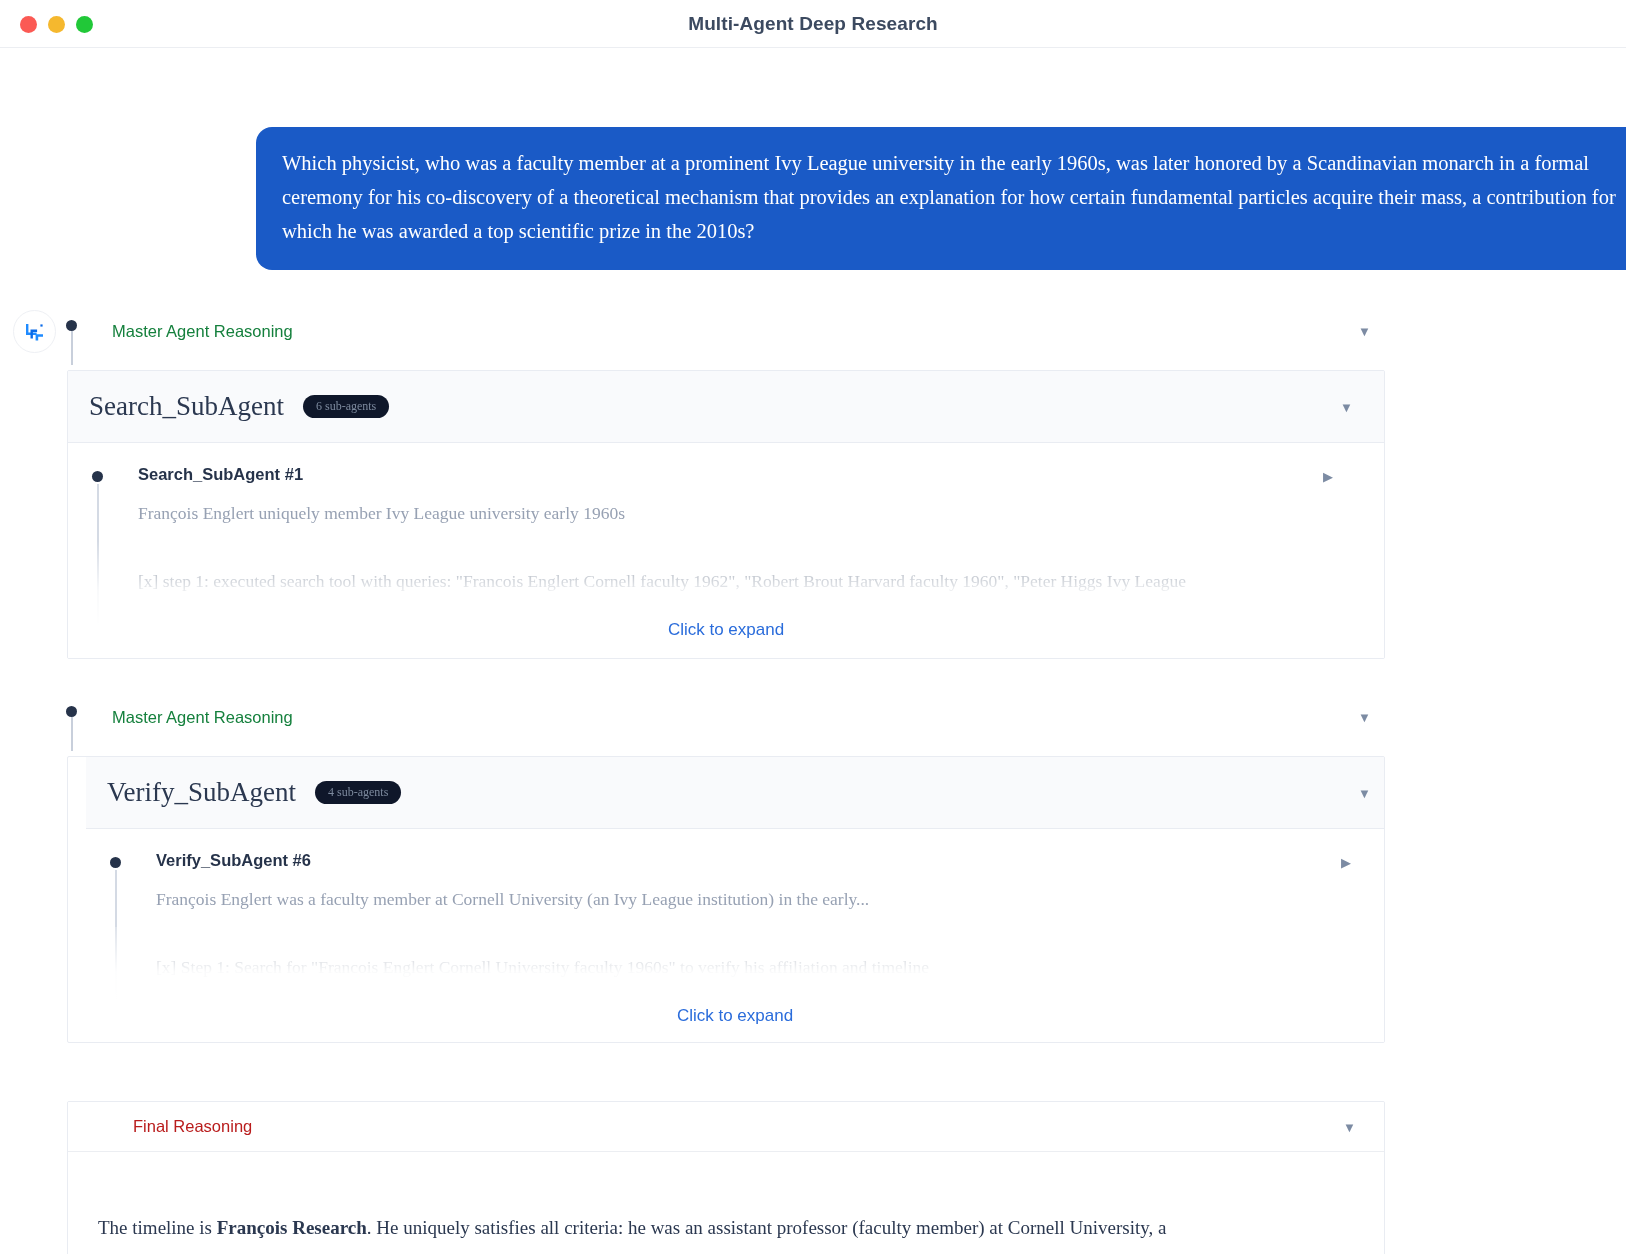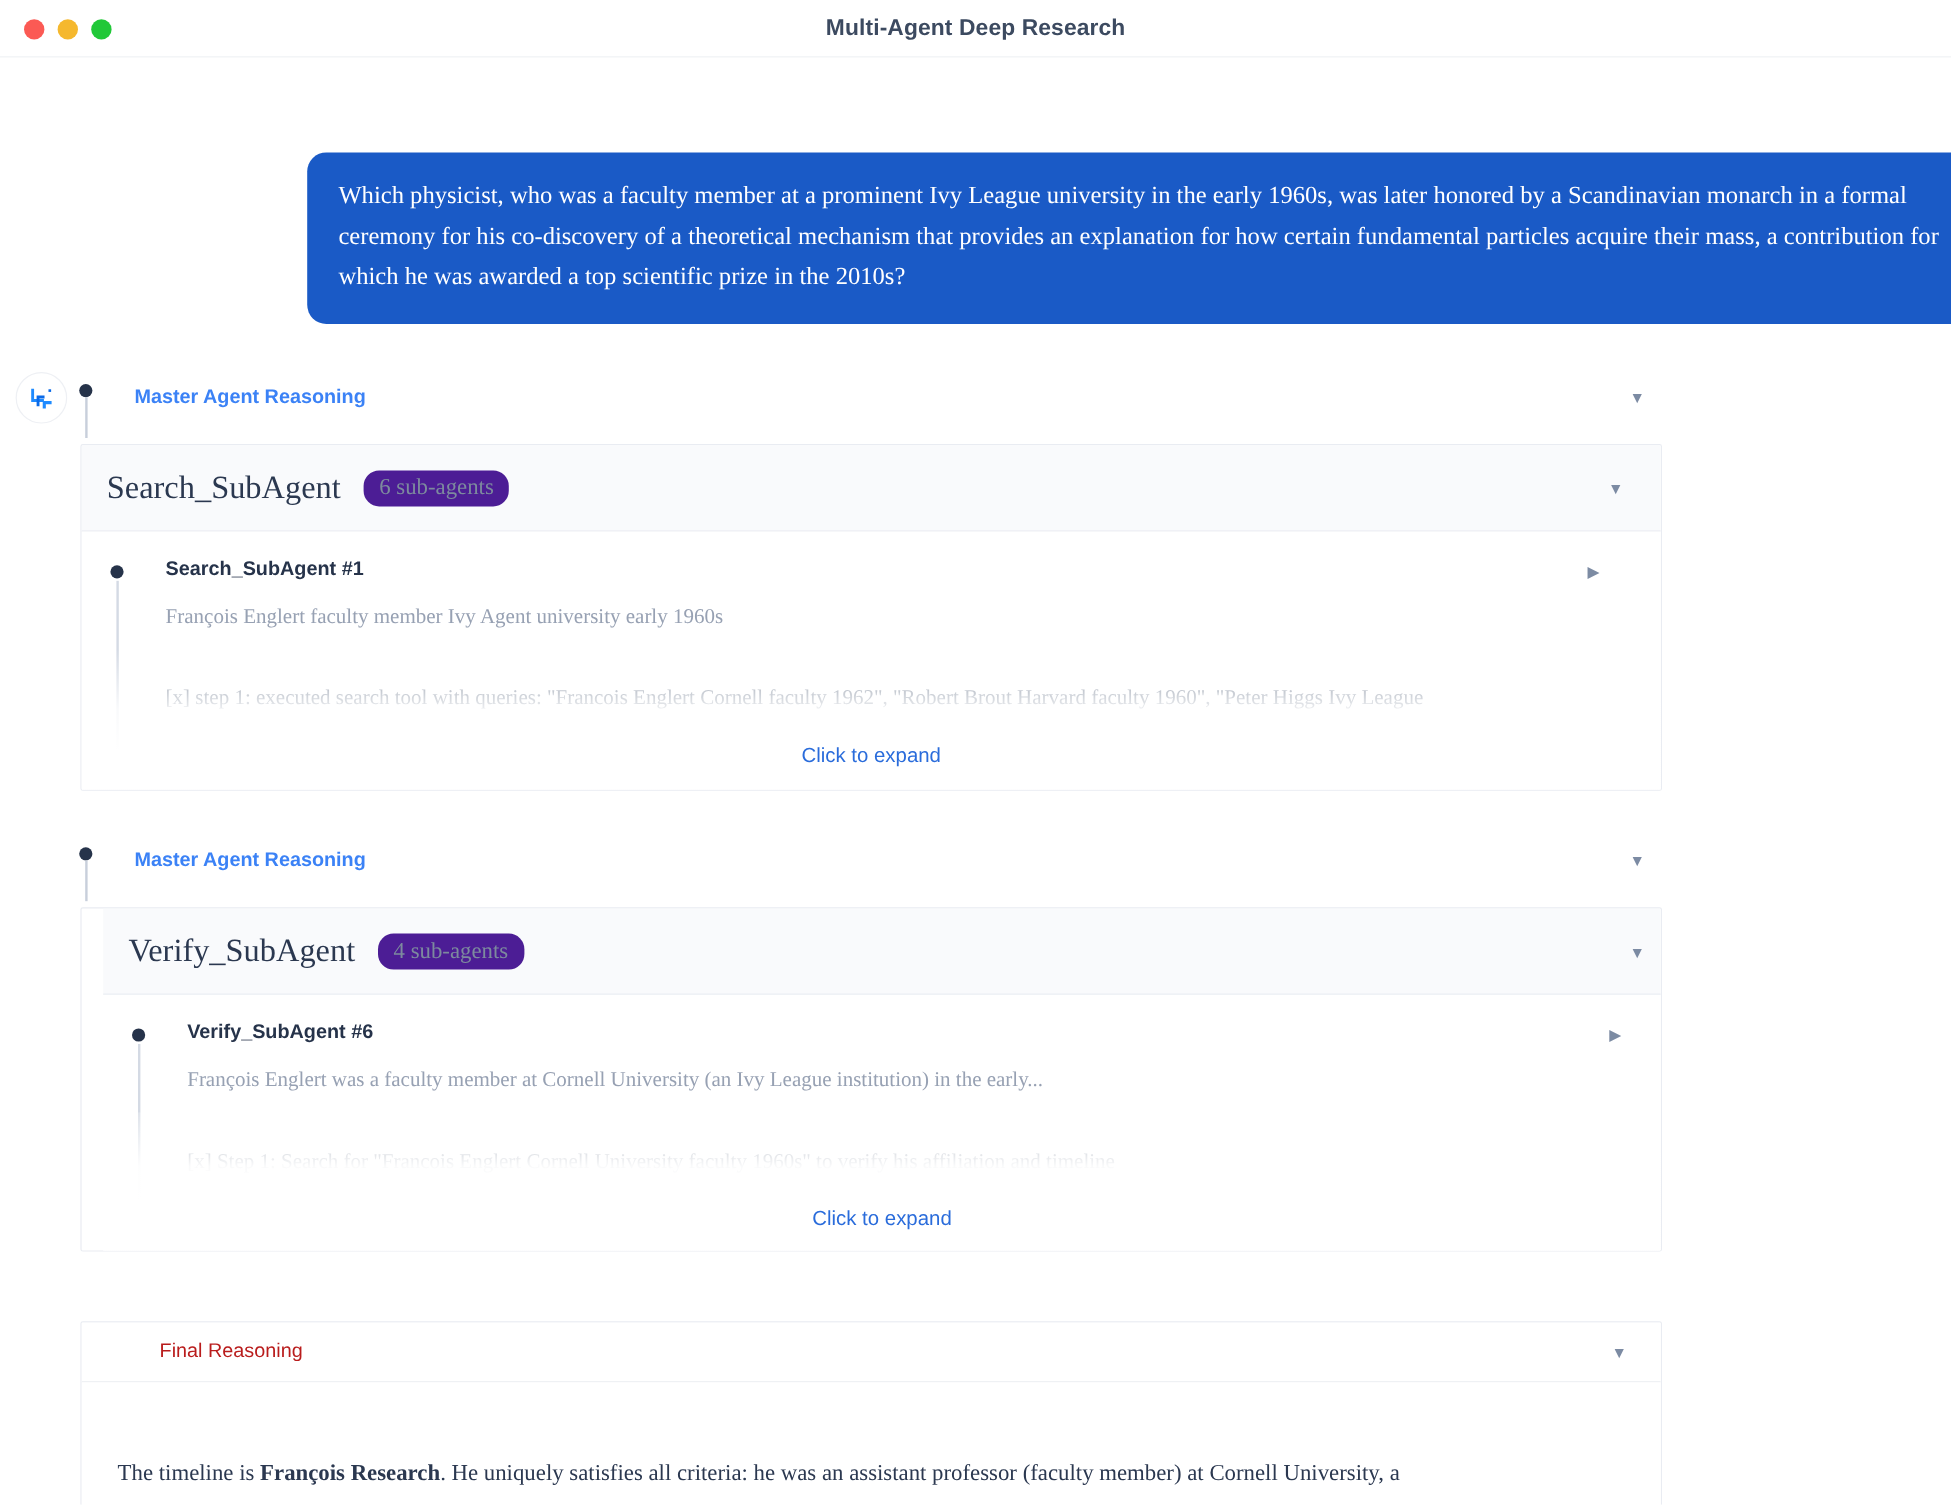--- a/index.html
+++ b/index.html
@@ -122,22 +122,22 @@
     position: absolute;
     left: 5px;
     top: 20px;
     width: 1.5px;
     height: 34px;
     background: #c8cfdb;
   }
 
   .master-label {
     font-size: 16.5px;
-    font-weight: bold;
-    color: #3b82f6;
+    font-weight: normal;
+    color: #15803d;
     margin-left: 22px;
   }
 
   .caret {
     position: absolute;
     font-size: 13px;
     color: #7c8ba3;
     line-height: 1;
   }
   .caret.r { color: #7c8ba3; }
@@ -170,26 +170,26 @@
     height: 50px;
     border-bottom: 1px solid #eceef2;
   }
   .card-title-serif {
     font-family: "Liberation Serif", serif;
     font-size: 27px;
     color: #2b3850;
   }
   .badge {
     margin-left: 19px;
-    background: #4c1d95;
+    background: #0f172a;
     color: #7d8a9e;
     border-radius: 13px;
     padding: 5px 13px 6px 13px;
     font-family: "Liberation Serif", serif;
-    font-size: 19px;
+    font-size: 12px;
     line-height: 1;
   }
   .card-title-sans {
     font-size: 16.5px;
     font-weight: normal;
     color: #b91c1c;
     margin-left: 22px;
   }
 
   .card-body {
@@ -326,21 +326,21 @@
       </div>
 
       <div class="card-body">
         <div class="sub-item">
           <div class="sub-timeline">
             <span class="node"></span>
             <span class="line"></span>
           </div>
           <div class="sub-main">
             <div class="sub-title">Search_SubAgent #1</div>
-            <div class="sub-desc">François Englert faculty member Ivy Agent university early 1960s</div>
+            <div class="sub-desc">François Englert uniquely member Ivy League university early 1960s</div>
             <div class="sub-steps">[x] step 1: executed search tool with queries: "Francois Englert Cornell faculty 1962", "Robert Brout Harvard faculty 1960", "Peter Higgs Ivy League</div>
           </div>
           <span class="caret r" style="left:1255px; top:27px;">▶</span>
         </div>
         <div class="fade-mask"></div>
         <div class="expand">Click to expand</div>
       </div>
     </div>
 
     <div class="master-row two">

